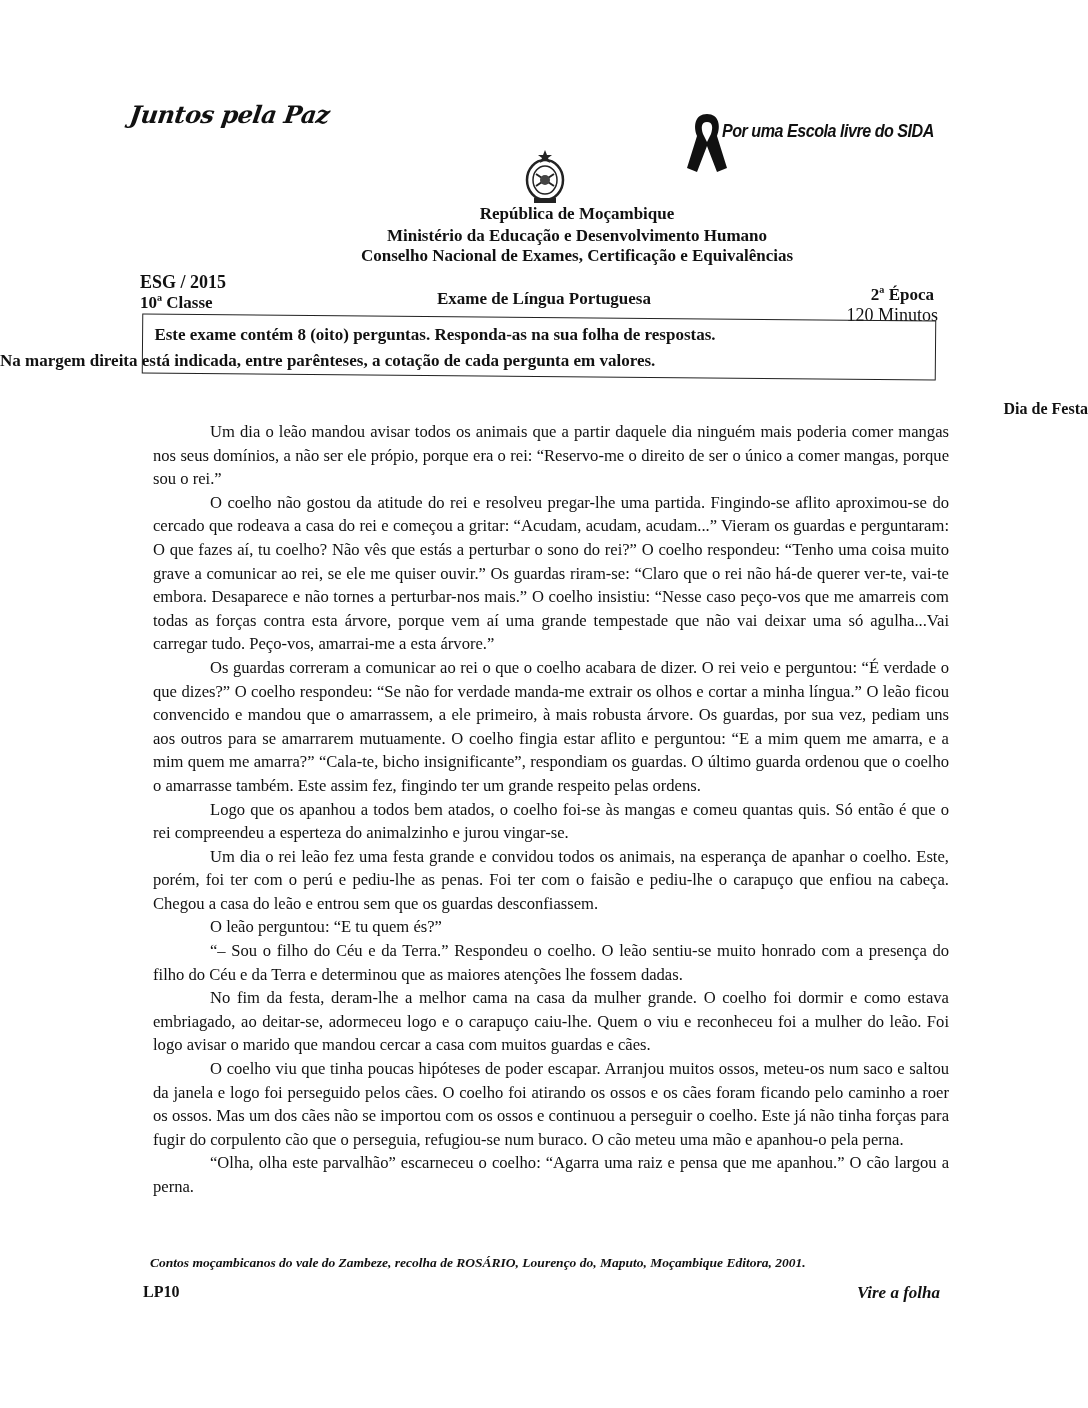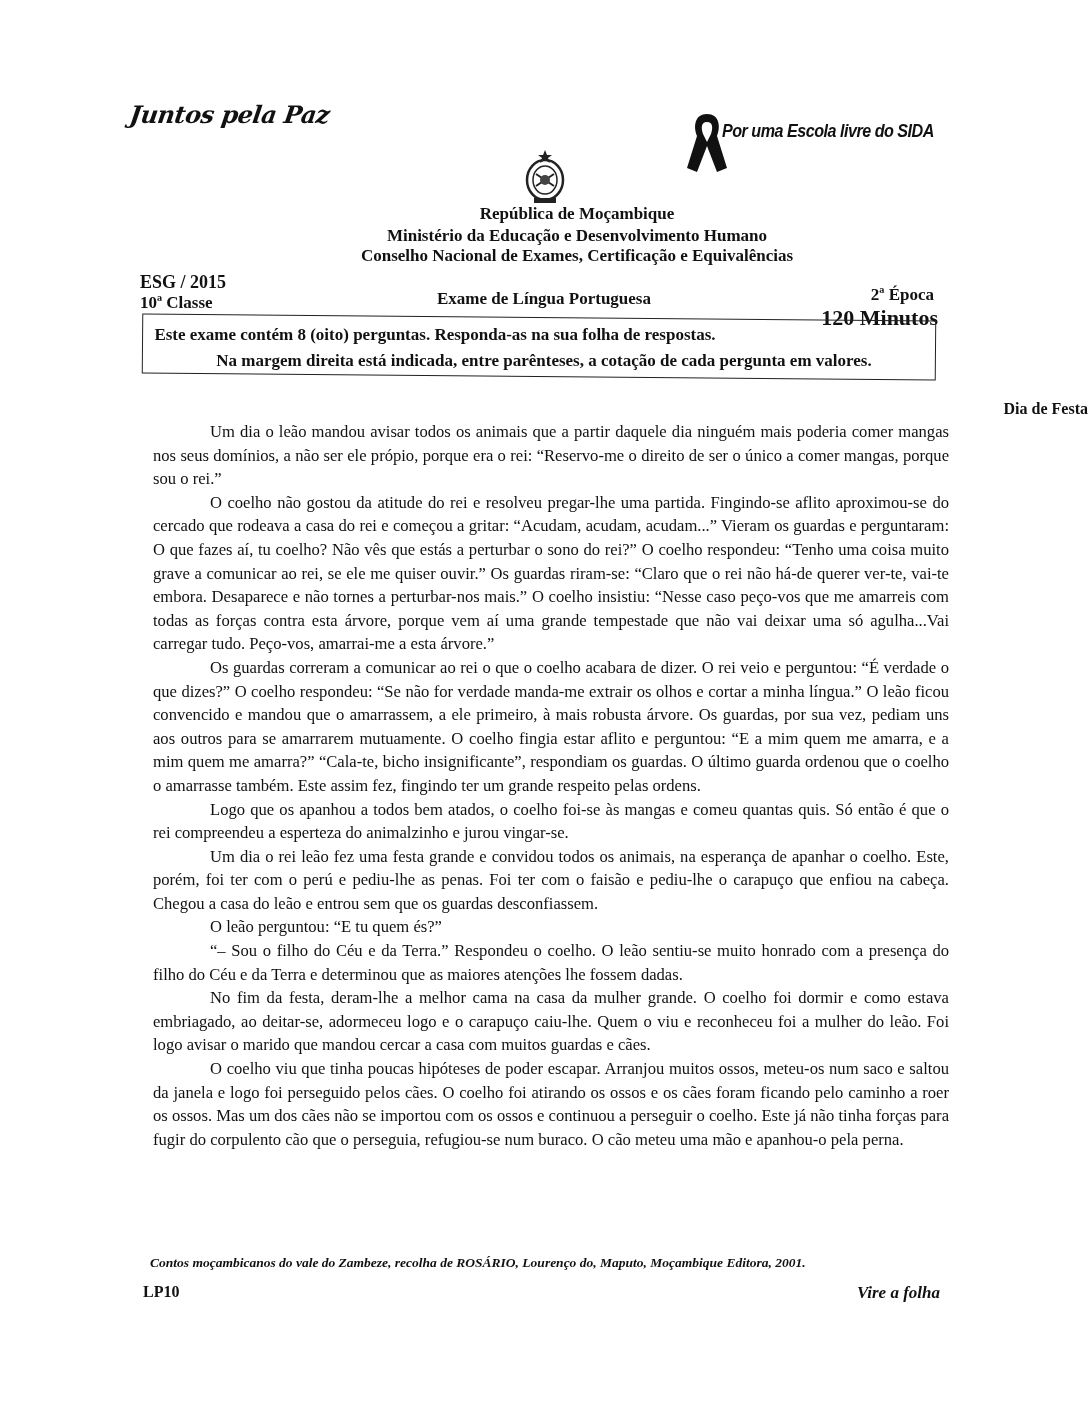--- a/index.html
+++ b/index.html
@@ -22,27 +22,27 @@
   }
   .emblem { left: 522px; top: 148px; width: 46px; height: 58px; }
   .hdr { left: 17px; width: 1088px; text-align: center; font-weight: bold; font-size: 17px; margin-left: 16px; }
   .hdr1 { top: 204px; }
   .hdr2 { top: 226px; }
   .hdr3 { top: 246px; }
   .esg { left: 140px; top: 272px; font-weight: bold; font-size: 18px; }
   .classe { left: 140px; top: 293px; font-weight: bold; font-size: 17px; }
   .exame { left: 0; width: 1088px; top: 289px; text-align: center; font-weight: bold; font-size: 17px; }
   .epoca { right: 154px; top: 285px; font-weight: bold; font-size: 17px; text-align: right; margin-left: 48px; }
-  .minutos { right: 150px; top: 305px; font-weight: bold; font-size: 22px; text-align: right; }
+  .minutos { right: 150px; top: 305px; font-weight: normal; font-size: 18px; text-align: right; }
   .box {
     left: 142px; top: 317px; width: 792px; height: 58px;
     border: 1.5px solid #222; transform: rotate(0.5deg);
   }
   .box-l1 { left: 0; width: 870px; top: 325px; text-align: center; font-weight: bold; font-size: 17px; }
-  .box-l2 { left: 0; width: 1088px; top: 351px; text-align: center; font-weight: bold; font-size: 17px; }
+  .box-l2 { left: 0; width: 1088px; top: 351px; font-weight: bold; font-size: 17px; }
   .title { left: 0; width: 1088px; top: 400px; text-align: right; font-weight: bold; font-size: 16px; }
   .story {
     left: 143px; top: 420px; width: 796px; font-size: 16.6px; line-height: 23.6px;
     text-align: justify;
     margin-left: 10px;
   }
   .story p { margin: 0; text-indent: 57px; }
   .source {
     left: 150px; top: 1255px; width: 788px; text-align: left;
     font-style: italic; font-weight: bold; font-size: 13.5px;
@@ -88,18 +88,19 @@
 <div class="abs story">
   <p>Um dia o leão mandou avisar todos os animais que a partir daquele dia ninguém mais poderia comer mangas nos seus domínios, a não ser ele própio, porque era o rei: “Reservo-me o direito de ser o único a comer mangas, porque sou o rei.”</p>
   <p>O coelho não gostou da atitude do rei e resolveu pregar-lhe uma partida. Fingindo-se aflito aproximou-se do cercado que rodeava a casa do rei e começou a gritar: “Acudam, acudam, acudam...” Vieram os guardas e perguntaram: O que fazes aí, tu coelho? Não vês que estás a perturbar o sono do rei?” O coelho respondeu: “Tenho uma coisa muito grave a comunicar ao rei, se ele me quiser ouvir.” Os guardas riram-se: “Claro que o rei não há-de querer ver-te, vai-te embora. Desaparece e não tornes a perturbar-nos mais.” O coelho insistiu: “Nesse caso peço-vos que me amarreis com todas as forças contra esta árvore, porque vem aí uma grande tempestade que não vai deixar uma só agulha...Vai carregar tudo. Peço-vos, amarrai-me a esta árvore.”</p>
   <p>Os guardas correram a comunicar ao rei o que o coelho acabara de dizer. O rei veio e perguntou: “É verdade o que dizes?” O coelho respondeu: “Se não for verdade manda-me extrair os olhos e cortar a minha língua.” O leão ficou convencido e mandou que o amarrassem, a ele primeiro, à mais robusta árvore. Os guardas, por sua vez, pediam uns aos outros para se amarrarem mutuamente. O coelho fingia estar aflito e perguntou: “E a mim quem me amarra, e a mim quem me amarra?” “Cala-te, bicho insignificante”, respondiam os guardas. O último guarda ordenou que o coelho o amarrasse também. Este assim fez, fingindo ter um grande respeito pelas ordens.</p>
   <p>Logo que os apanhou a todos bem atados, o coelho foi-se às mangas e comeu quantas quis. Só então é que o rei compreendeu a esperteza do animalzinho e jurou vingar-se.</p>
   <p>Um dia o rei leão fez uma festa grande e convidou todos os animais, na esperança de apanhar o coelho. Este, porém, foi ter com o perú e pediu-lhe as penas. Foi ter com o faisão e pediu-lhe o carapuço que enfiou na cabeça. Chegou a casa do leão e entrou sem que os guardas desconfiassem.</p>
   <p>O leão perguntou: “E tu quem és?”</p>
   <p>“– Sou o filho do Céu e da Terra.” Respondeu o coelho. O leão sentiu-se muito honrado com a presença do filho do Céu e da Terra e determinou que as maiores atenções lhe fossem dadas.</p>
   <p>No fim da festa, deram-lhe a melhor cama na casa da mulher grande. O coelho foi dormir e como estava embriagado, ao deitar-se, adormeceu logo e o carapuço caiu-lhe. Quem o viu e reconheceu foi a mulher do leão. Foi logo avisar o marido que mandou cercar a casa com muitos guardas e cães.</p>
   <p>O coelho viu que tinha poucas hipóteses de poder escapar. Arranjou muitos ossos, meteu-os num saco e saltou da janela e logo foi perseguido pelos cães. O coelho foi atirando os ossos e os cães foram ficando pelo caminho a roer os ossos. Mas um dos cães não se importou com os ossos e continuou a perseguir o coelho. Este já não tinha forças para fugir do corpulento cão que o perseguia, refugiou-se num buraco. O cão meteu uma mão e apanhou-o pela perna.</p>
+  <p>“Olha, olha este parvalhão” escarneceu o coelho: “Agarra uma raiz e pensa que me apanhou.” O cão largou a perna.</p>
 </div>
 
 <div class="abs source">Contos moçambicanos do vale do Zambeze, recolha de ROSÁRIO, Lourenço do, Maputo, Moçambique Editora, 2001.</div>
 
 <div class="abs code">LP10</div>
 <div class="abs vire">Vire a folha</div>
 
 </body></html>

